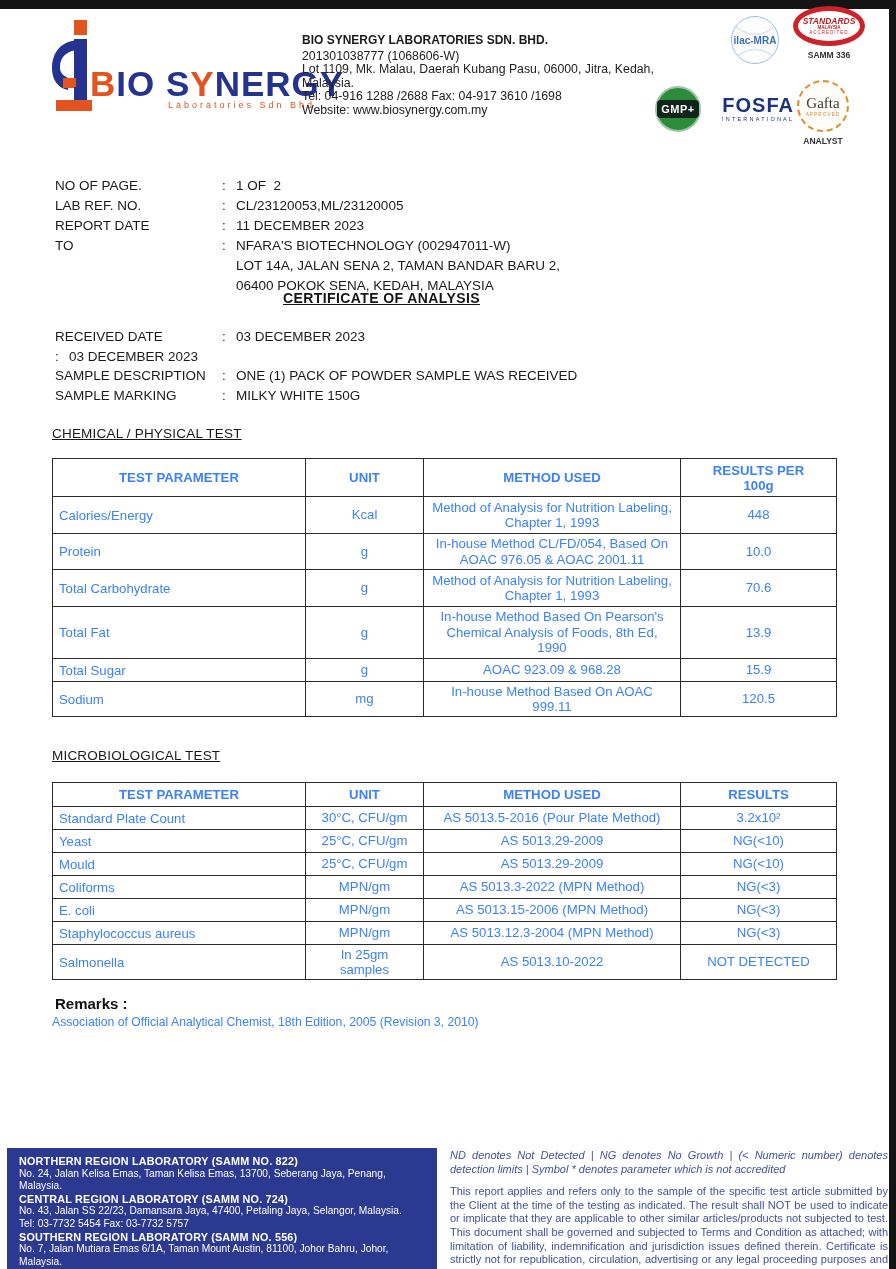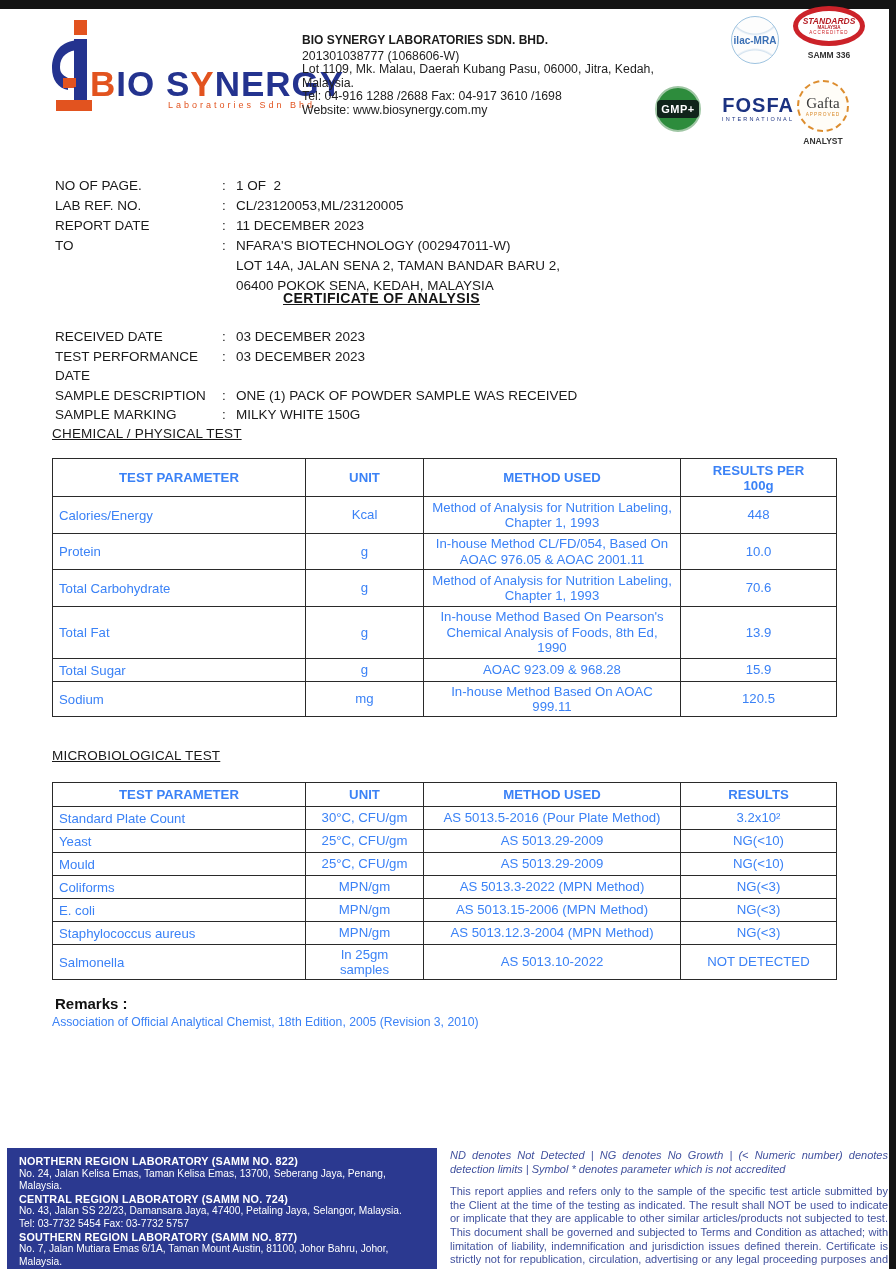--- a/index.html
+++ b/index.html
@@ -173,21 +173,20 @@
 
   <div class="coa-title">CERTIFICATE OF ANALYSIS</div>
 
   <div class="meta-block sample-meta" style="top:327px;">
     <div class="meta-row">
       <span class="meta-label">RECEIVED DATE</span>
       <span class="meta-colon">:</span>
       <span class="meta-value">03 DECEMBER 2023</span>
     </div>
     <div class="meta-row">
-      <span class="meta-label">TEST PERFORMANCE DATE</span>
       <span class="meta-colon">:</span>
       <span class="meta-value">03 DECEMBER 2023</span>
     </div>
     <div class="meta-row">
       <span class="meta-label">SAMPLE DESCRIPTION</span>
       <span class="meta-colon">:</span>
       <span class="meta-value">ONE (1) PACK OF POWDER SAMPLE WAS RECEIVED</span>
     </div>
     <div class="meta-row">
       <span class="meta-label">SAMPLE MARKING</span>
@@ -318,21 +317,21 @@
 
   <div class="remarks-label">Remarks :</div>
   <div class="remarks-text">Association of Official Analytical Chemist, 18th Edition, 2005 (Revision 3, 2010)</div>
 
   <div class="footer-left">
     <div class="lab-name">NORTHERN REGION LABORATORY (SAMM NO. 822)</div>
     <div class="lab-line">No. 24, Jalan Kelisa Emas, Taman Kelisa Emas, 13700, Seberang Jaya, Penang, Malaysia.</div>
     <div class="lab-name">CENTRAL REGION LABORATORY (SAMM NO. 724)</div>
     <div class="lab-line">No. 43, Jalan SS 22/23, Damansara Jaya, 47400, Petaling Jaya, Selangor, Malaysia.</div>
     <div class="lab-line">Tel: 03-7732 5454 Fax: 03-7732 5757</div>
-    <div class="lab-name">SOUTHERN REGION LABORATORY (SAMM NO. 877)</div>
+    <div class="lab-name">SOUTHERN REGION LABORATORY (SAMM NO. 556)</div>
     <div class="lab-line">No. 7, Jalan Mutiara Emas 6/1A, Taman Mount Austin, 81100, Johor Bahru, Johor, Malaysia.</div>
 
   </div>
 
   <div class="footer-right">
     <div class="footer-notes">ND denotes Not Detected | NG denotes No Growth | (&lt; Numeric number) denotes detection limits | Symbol * denotes parameter which is not accredited</div>
     <div class="footer-disclaimer">This report applies and refers only to the sample of the specific test article submitted by the Client at the time of the testing as indicated. The result shall NOT be used to indicate or implicate that they are applicable to other similar articles/products not subjected to test. This document shall be governed and subjected to Terms and Condition as attached; with limitation of liability, indemnification and jurisdiction issues defined therein. Certificate is strictly not for republication, circulation, advertising or any legal proceeding purposes and shall NOT be reproduced except in full without prior written consent and approval of the laboratory.</div>
   </div>
 
 </div>

